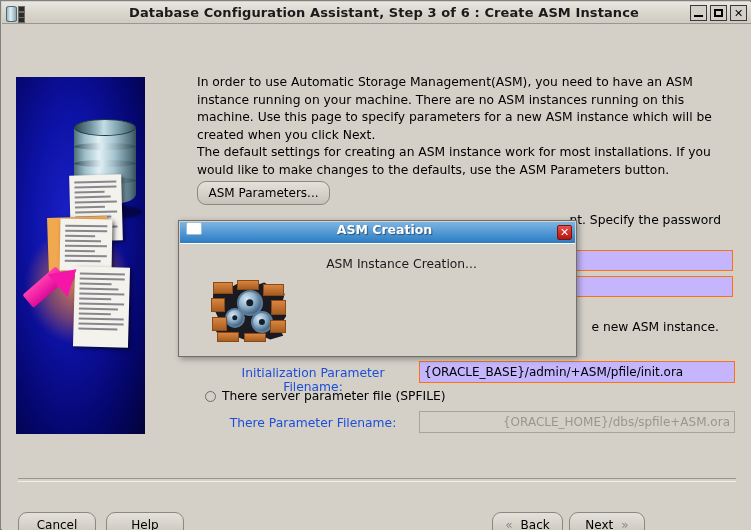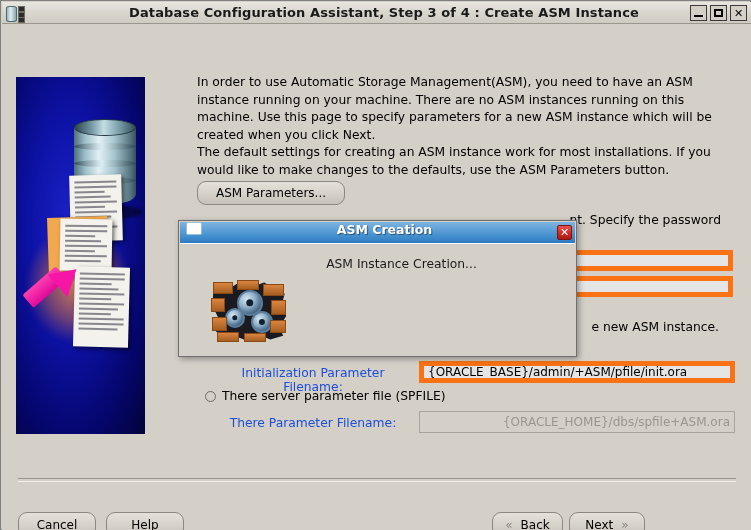--- a/index.html
+++ b/index.html
@@ -239,25 +239,25 @@
     cursor: pointer;
     box-sizing: border-box;
     display: flex;
     align-items: center;
     justify-content: center;
     user-select: none;
   }
   #asm-params-btn {
     position: absolute;
     left: 195px; top: 157px;
-    width: 148px; height: 24px;
+    width: 133px; height: 24px;
   }
   .txtfield {
-    background: #e5e5e5;
-    border: 5px solid #f97316;
+    background: #c4b5fd;
+    border: 1px solid #f97316;
     box-sizing: border-box;
     font-family: "DejaVu Sans", "Liberation Sans", sans-serif;
     font-size: 12px;
     padding: 2px 4px;
     color: #000;
     outline: none;
   }
   .txtfield.disabled {
     background: #d4d0c8;
     color: #9a968e;
@@ -455,21 +455,21 @@
 
 <div class="app-window">
 
   <div class="titlebar">
     <div class="titlebar-icon">
       <div class="tb-cyl"></div>
       <div class="tb-sq a"></div>
       <div class="tb-sq b"></div>
       <div class="tb-sq c"></div>
     </div>
-    <div class="titlebar-title">Database Configuration Assistant, Step 3 of 4 : Create ASM Instance</div>
+    <div class="titlebar-title">Database Configuration Assistant, Step 3 of 6 : Create ASM Instance</div>
     <div class="win-btns">
       <div class="win-btn">
           <span class="min-mark"></span>
         </div>
       <div class="win-btn">
           <span class="max-mark"></span>
         </div>
       <div class="win-btn">
         <span class="gl">✕</span>
       </div>

